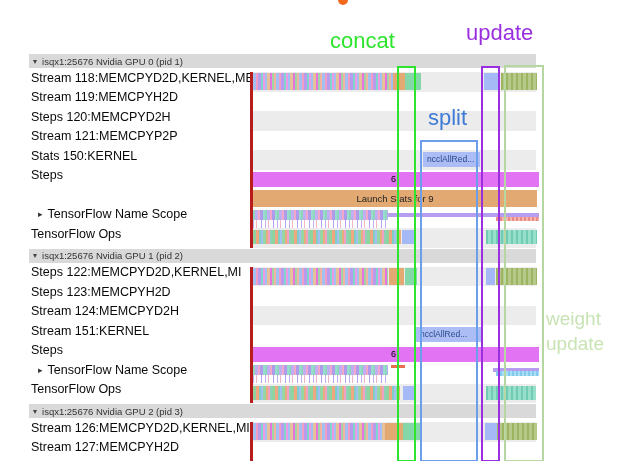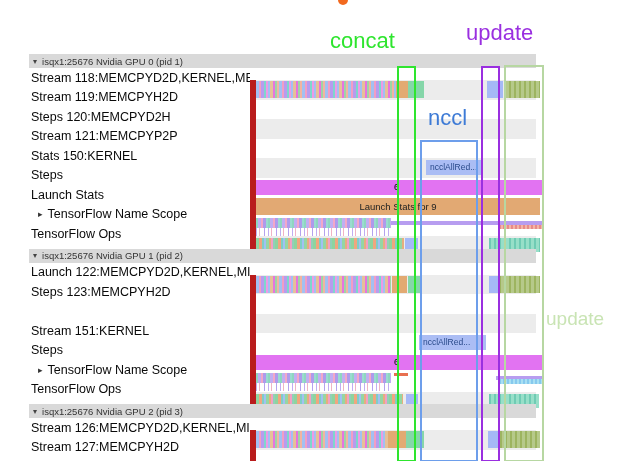--- a/index.html
+++ b/index.html
@@ -23,22 +23,22 @@
   
   .row{position:relative;height:19.5px;width:622px;}
   .rowlabel{
     position:absolute;left:0;top:0;width:250px;height:100%;
     padding-left:31px;box-sizing:border-box;
     font-size:12.5px;color:#0a0a0a;white-space:nowrap;overflow:hidden;
     display:flex;align-items:center;background:#fff;
   }
   .rowlabel .arrow{font-size:9px;color:#333;margin-right:5px;margin-left:7px;}
   .rowtrack{
-    position:absolute;left:250px;top:12px;width:286px;height:100%;
-    border-left:6px solid #b91c1c;box-sizing:border-box;
+    position:absolute;left:250px;top:4px;width:286px;height:100%;
+    border-left:3px solid #b91c1c;box-sizing:border-box;
   }
   .row.band .rowtrack{background:#ececec;}
 
   
   .seg{position:absolute;top:2px;height:15px;}
   .seg-dense{top:1px;height:17px;background:repeating-linear-gradient(90deg,
     #a2c0f2 0 3px,#f29ec4 3px 5px,#b79cee 5px 8px,#7ed6cc 8px 10px,#ec9ae6 10px 12px,
     #a2c0f2 12px 14px,#e6c098 14px 17px,#e673e0 17px 19px,#9ed4a6 19px 21px,#f2b4a0 21px 23px);}
   .seg-orange{top:1px;height:17px;background:#e2aa72;}
   .seg-teal{top:1px;height:17px;background:#85d6a9;}
@@ -125,23 +125,20 @@
     </div>
     <div class="row">
       <div class="rowlabel">
         <span>Steps</span>
       </div>
       <div class="rowtrack">
         <div class="seg seg-steps" style="left: 0px; width: 286px;">6</div>
       </div>
     </div>
     <div class="row">
-      <div class="rowlabel">
-        <span>Launch Stats</span>
-      </div>
       <div class="rowtrack">
         <div class="seg seg-launch" style="left: 0px; width: 284px;">Launch Stats for 9</div>
       </div>
     </div>
     <div class="row">
       <div class="rowlabel">
         <span class="arrow">▸</span>
         <span>TensorFlow Name Scope</span>
       </div>
       <div class="rowtrack">
@@ -160,37 +157,40 @@
         <div class="seg seg-tealstripe" style="left: 233px; width: 51px;"></div>
       </div>
     </div>
     <div class="secgap"></div>
     <div class="secheader">
       <span class="tri">▾</span>
       <span>isqx1:25676 Nvidia GPU 1 (pid 2)</span>
     </div>
     <div class="row band">
       <div class="rowlabel">
-        <span>Launch 122:MEMCPYD2D,KERNEL,MI</span>
+        <span>Steps 122:MEMCPYD2D,KERNEL,MI</span>
       </div>
       <div class="rowtrack">
         <div class="seg seg-dense" style="left: 0px; width: 135px;"></div>
         <div class="seg seg-orange" style="left: 136px; width: 15px;"></div>
         <div class="seg seg-teal" style="left: 152px; width: 12px;"></div>
         <div class="seg seg-peri" style="left: 233px; width: 9px;"></div>
         <div class="seg seg-olive" style="left: 243px; width: 41px;"></div>
       </div>
     </div>
     <div class="row">
       <div class="rowlabel">
         <span>Steps 123:MEMCPYH2D</span>
       </div>
       <div class="rowtrack"></div>
     </div>
     <div class="row band">
+      <div class="rowlabel">
+        <span>Stream 124:MEMCPYD2H</span>
+      </div>
       <div class="rowtrack"></div>
     </div>
     <div class="row">
       <div class="rowlabel">
         <span>Stream 151:KERNEL</span>
       </div>
       <div class="rowtrack">
         <div class="seg seg-nccl" style="left: 163px; width: 67px;">ncclAllRed...</div>
       </div>
     </div>
@@ -251,16 +251,17 @@
 
 <div class="top-blob"></div>
 
 <div class="ov ov-concat"></div>
 <div class="ov ov-split"></div>
 <div class="ov ov-nccl"></div>
 <div class="ov ov-weight"></div>
 
 <div class="ov-label lbl-concat">concat</div>
 <div class="ov-label lbl-split">update</div>
-<div class="ov-label lbl-nccl">nccl</div>
+<div class="ov-label lbl-nccl">split</div>
 <div class="ov-label lbl-weight">
+  <div>weight</div>
   <div>update</div>
 </div>
 
 </body></html>

